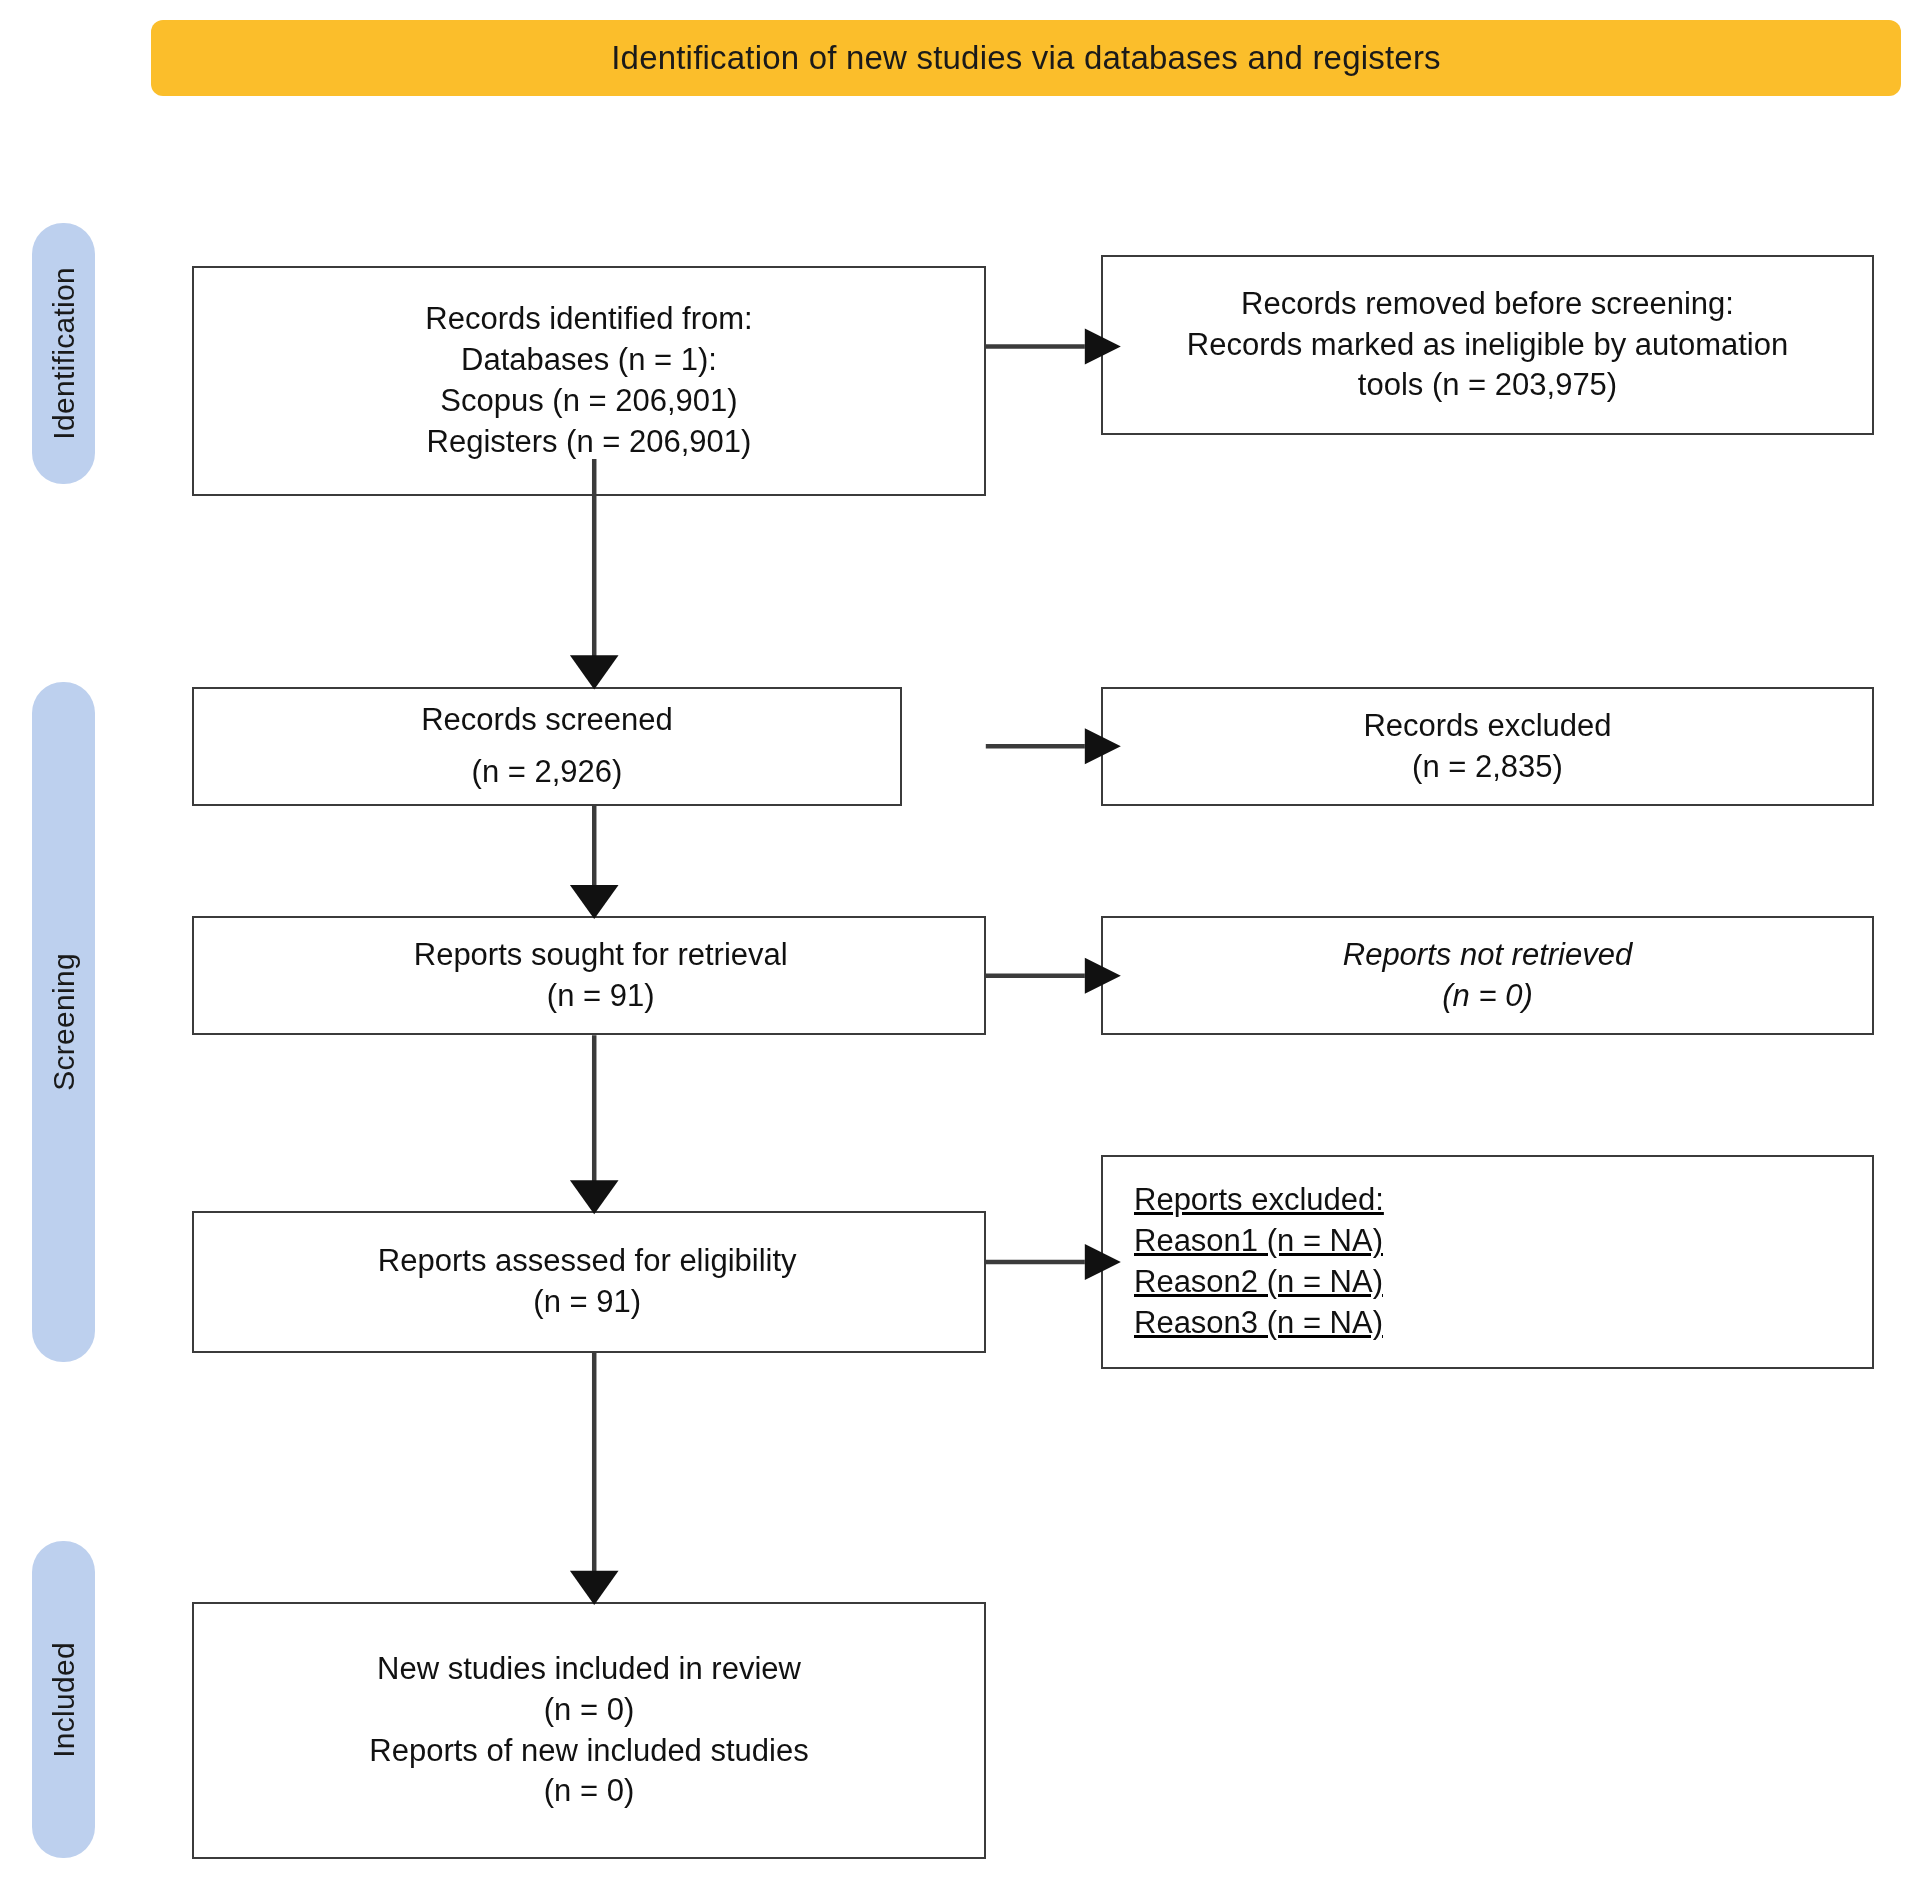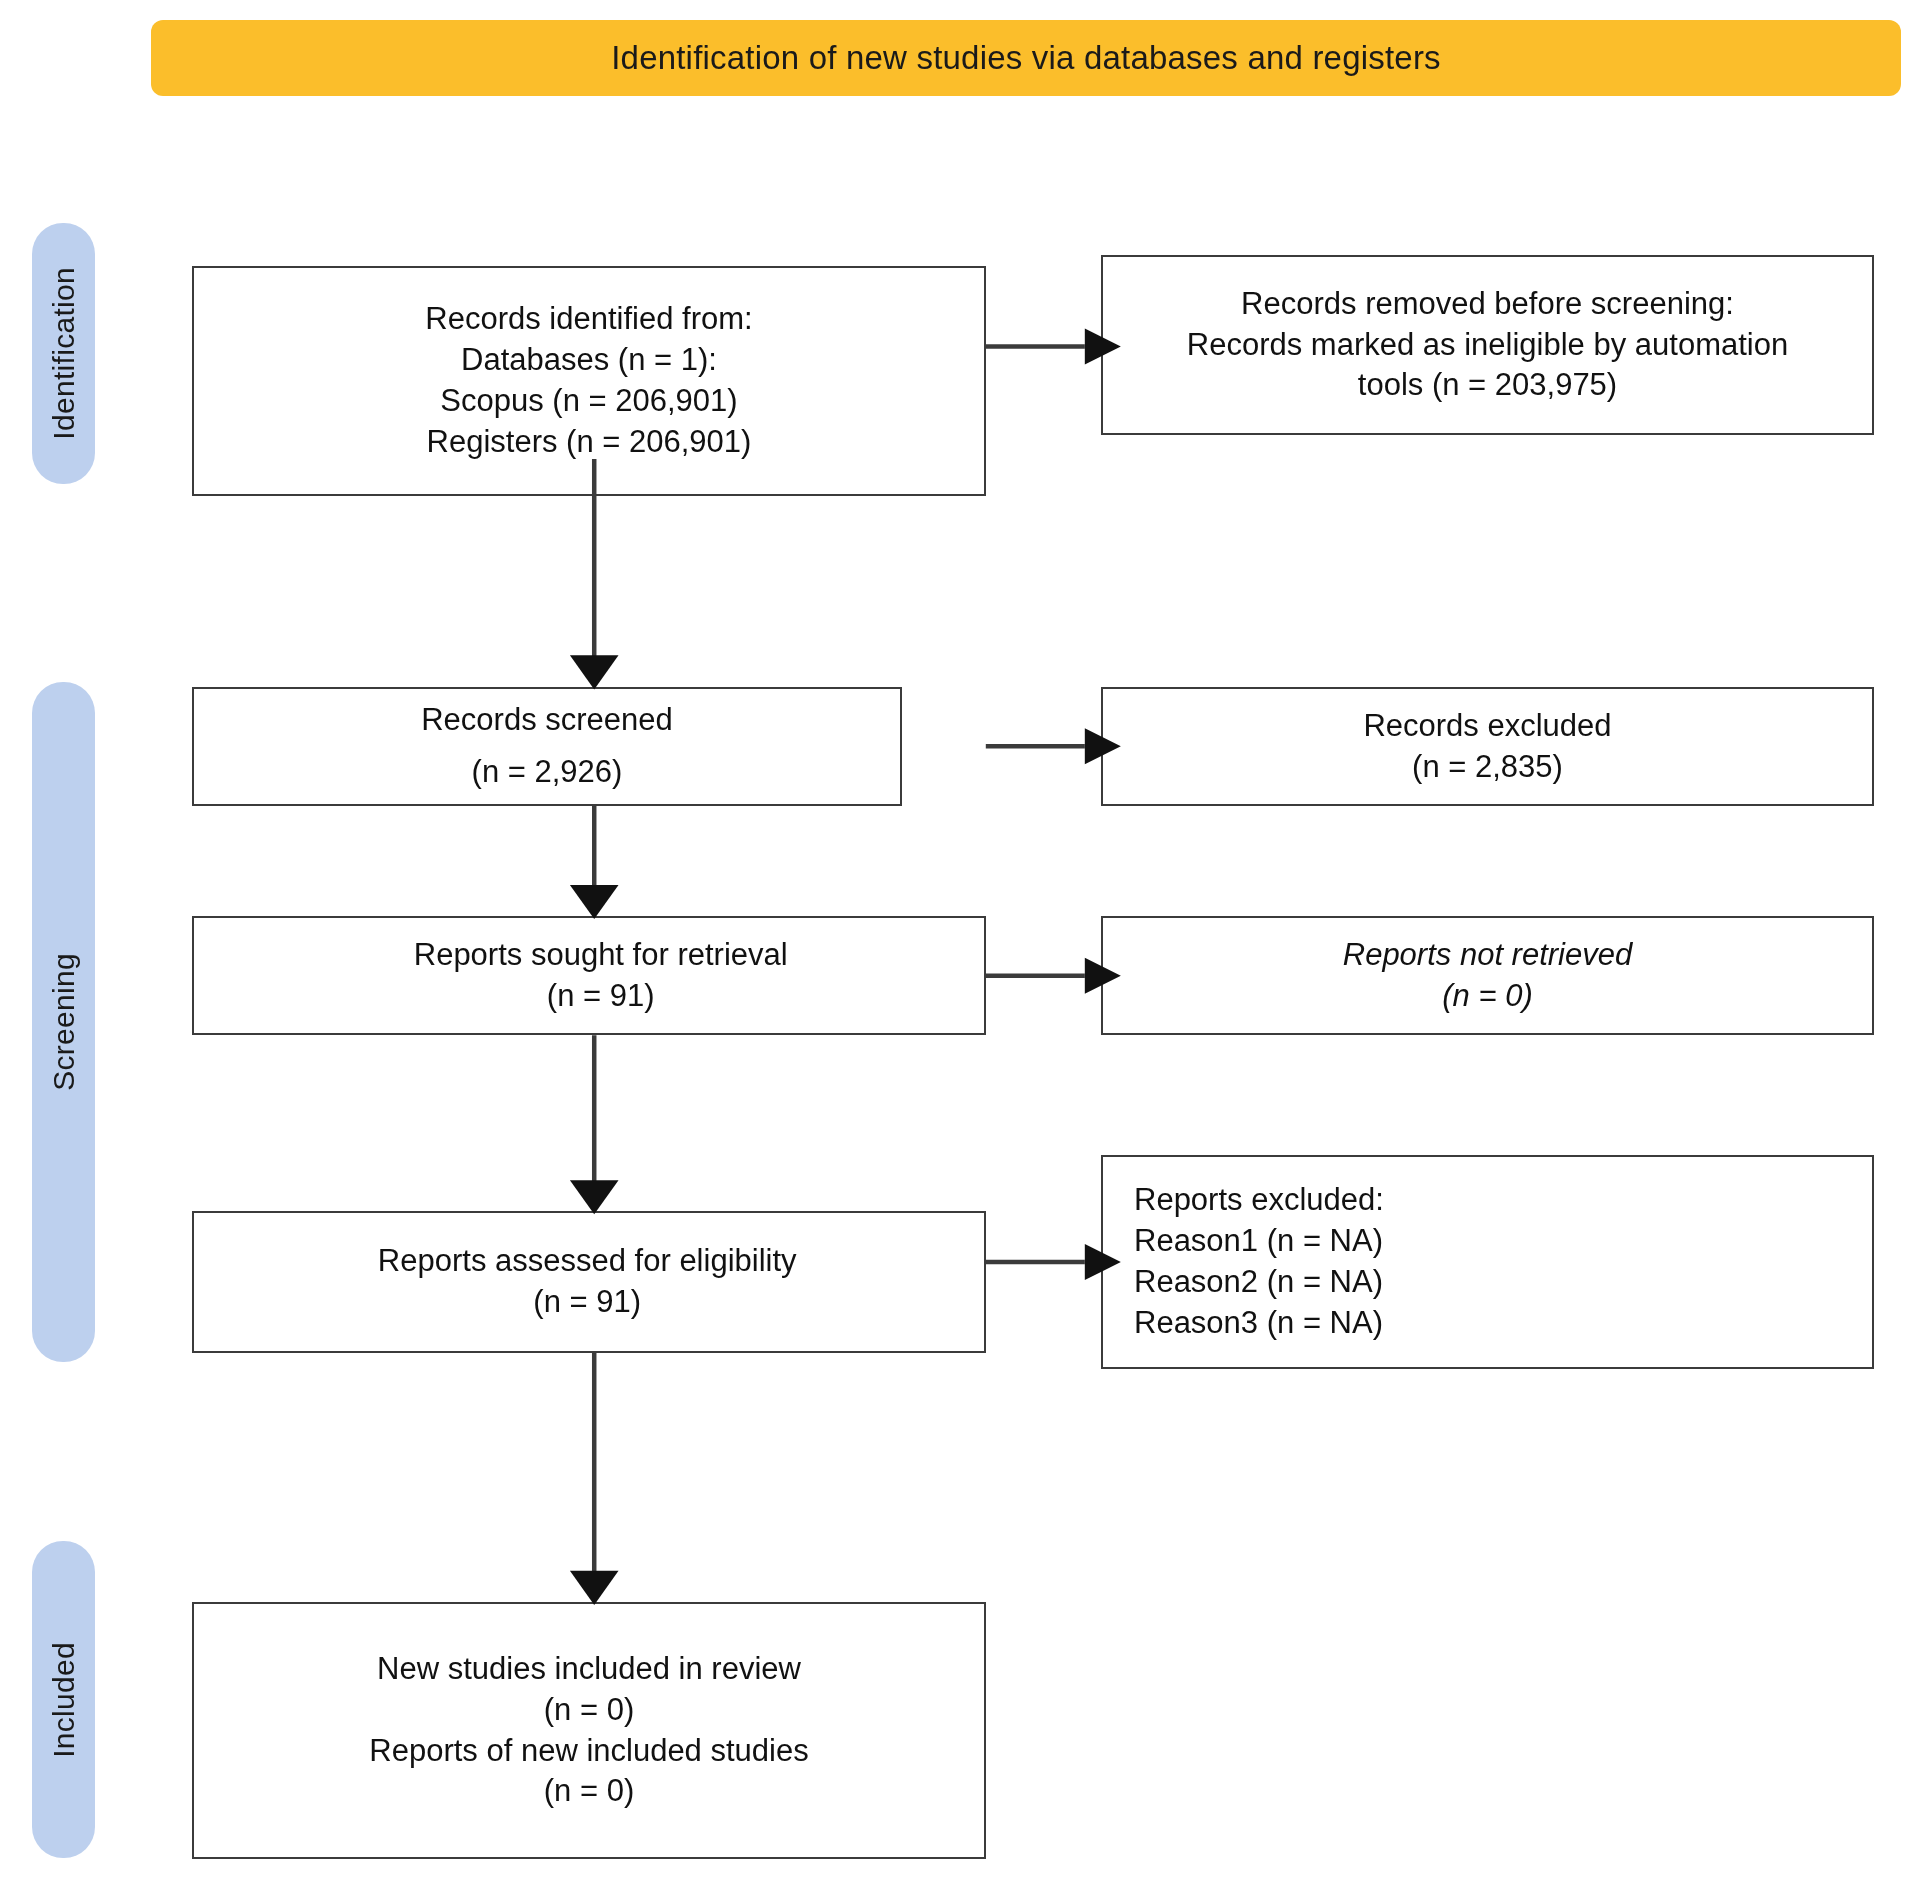--- a/index.html
+++ b/index.html
@@ -95,21 +95,21 @@
   #box-identified   { left: 192px; top: 230px;  width: 794px; height: 230px; margin-top: 36px; }
   #box-screened     { left: 192px; top: 687px;  width: 710px; height: 119px; gap: 11px; }
   #box-sought       { left: 192px; top: 916px; width: 794px; height: 119px; padding-left: 36px; }
   #box-assessed     { left: 192px; top: 1211px; width: 794px; height: 142px; padding-left: 9px; }
   #box-included     { left: 192px; top: 1602px; width: 794px; height: 257px; }
 
   
   #box-removed      { left: 1101px; top: 255px;  width: 773px; height: 180px; }
   #box-excluded     { left: 1101px; top: 687px;  width: 773px; height: 119px; }
   #box-notretrieved { left: 1101px; top: 916px; width: 773px; height: 119px; font-style: italic; }
-  #box-reports-excluded { left: 1101px; top: 1155px; width: 773px; height: 214px; }
+  #box-reports-excluded { left: 1101px; top: 1155px; width: 773px; height: 214px; text-decoration: underline; }
 
   
   .conn {
     position: absolute;
     overflow: visible;
   }
   .conn line {
     stroke: #3b3b3b;
     stroke-width: 5;
   }

